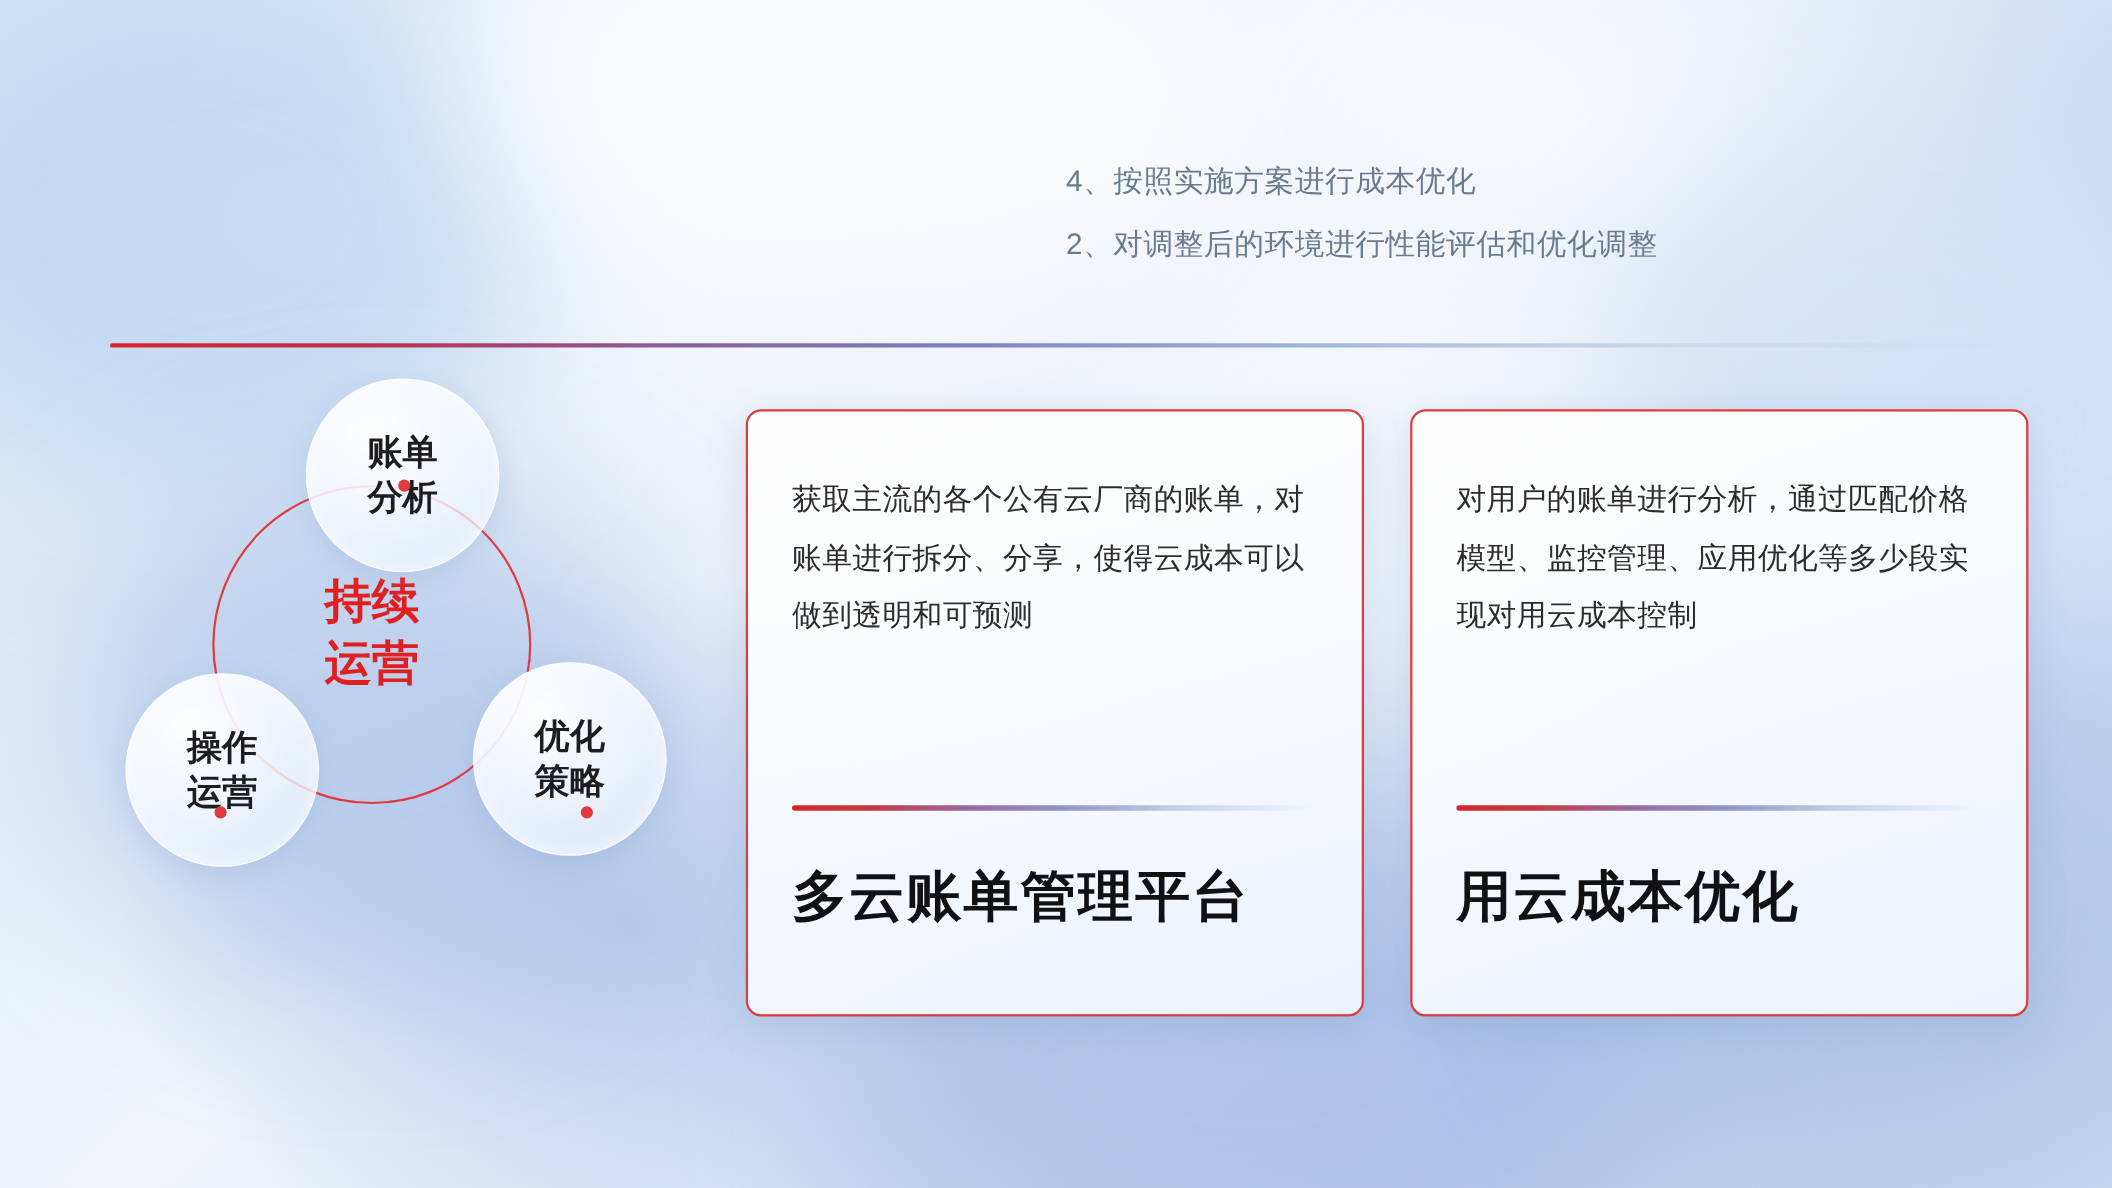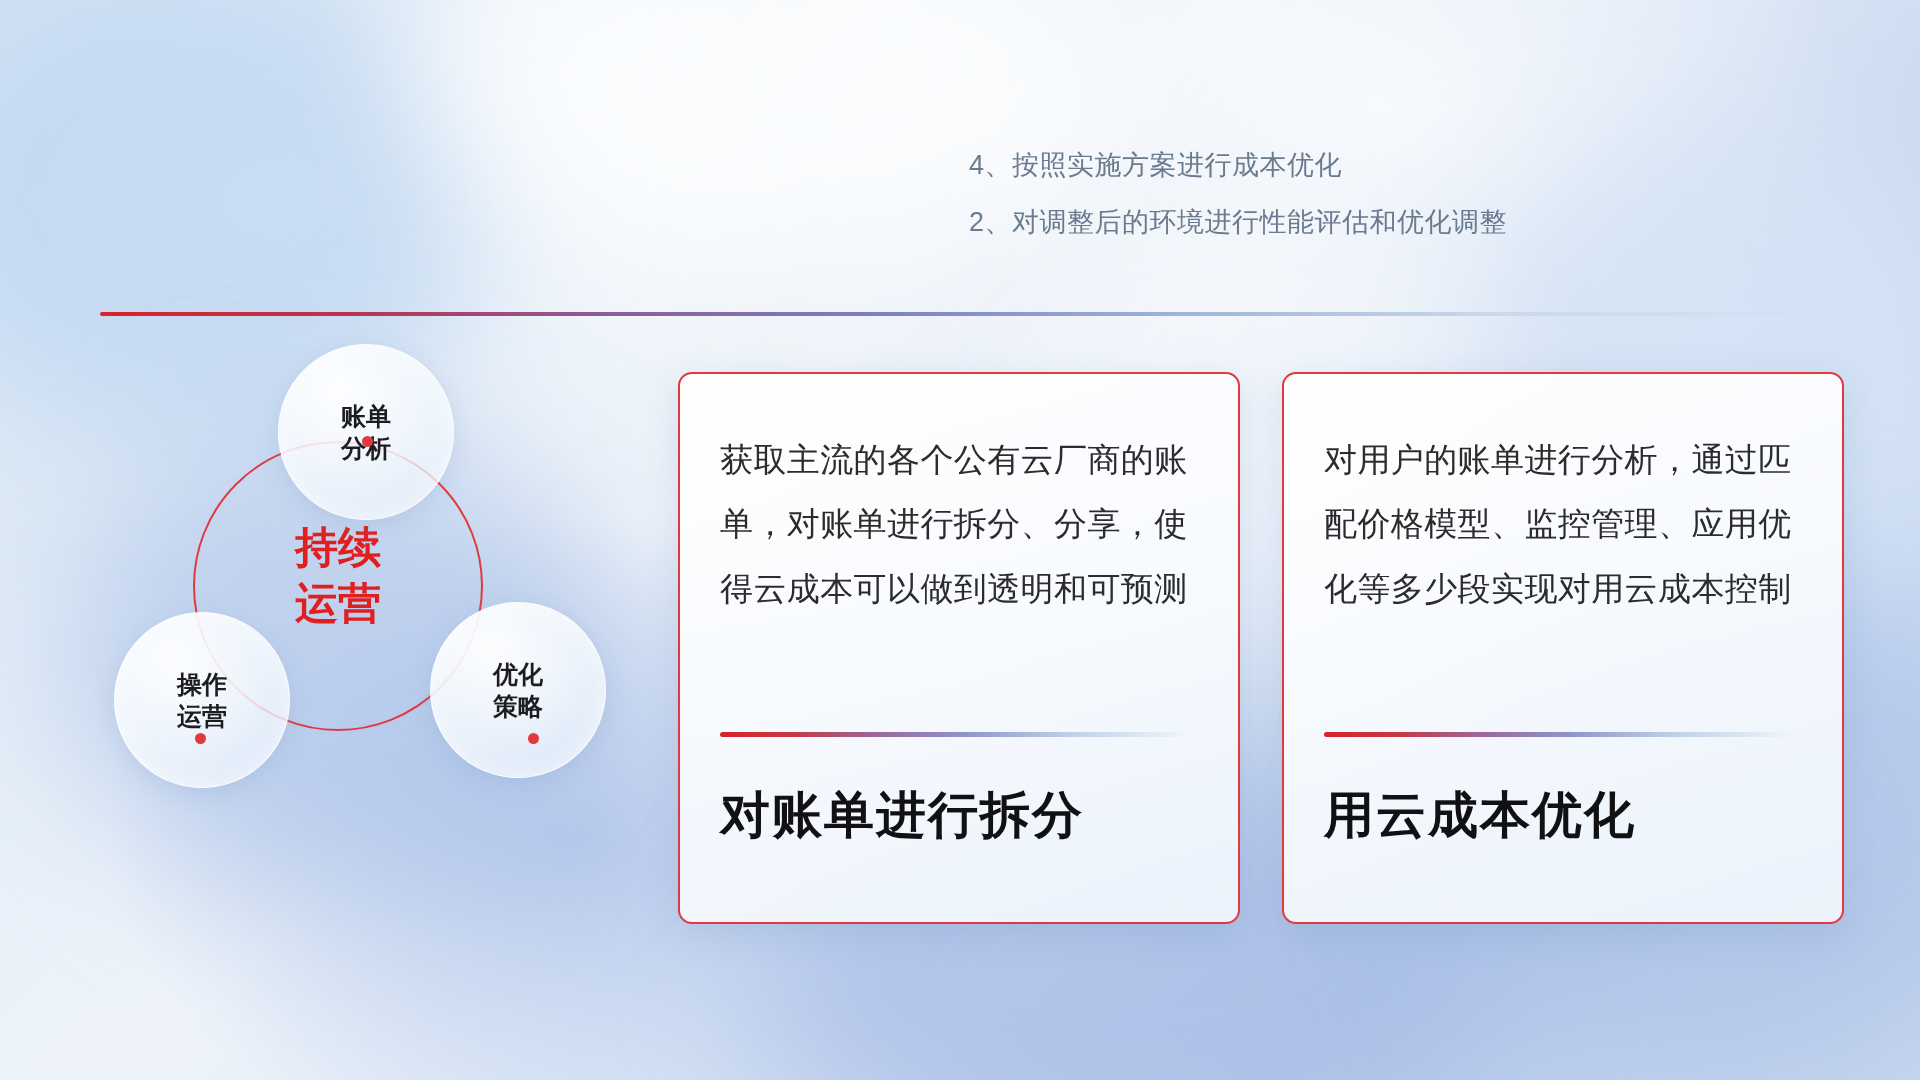--- a/index.html
+++ b/index.html
@@ -80,21 +80,21 @@
     border-radius: 50%;
     box-sizing: border-box;
     border: 1px solid rgba(255,255,255,0.9);
     background: radial-gradient(circle at 34% 26%, rgba(255,255,255,0.96) 0%, rgba(246,250,254,0.84) 46%, rgba(226,238,250,0.6) 100%);
     box-shadow: 0 6px 24px rgba(120,150,190,0.22), inset 0 0 24px rgba(255,255,255,0.7);
     display: flex;
     align-items: center;
     justify-content: center;
     text-align: center;
     color: #1d1d1f;
-    font-size: 25px;
+    font-size: 32px;
     font-weight: bold;
     line-height: 1.28;
   }
   .bubble.top    { left: 178px; top: -6px;  width: 176px; height: 176px; }
   .bubble.bleft  { left: 14px;  top: 262px; width: 176px; height: 176px; }
   .bubble.bright { left: 330px; top: 252px; width: 176px; height: 176px; }
 
   .dot {
     position: absolute;
     width: 11px; height: 11px;
@@ -131,21 +131,21 @@
   }
   .card.c1 { left: 678px; }
   .card.c2 { left: 1282px; }
 
   .card-body {
     position: absolute;
     left: 40px;
     right: 36px;
     top: 54px;
     color: #2c2c2e;
-    font-size: 33px;
+    font-size: 27px;
     line-height: 1.95;
     letter-spacing: 0.4px;
   }
 
   .card-rule {
     position: absolute;
     left: 40px;
     top: 358px;
     width: 472px;
     height: 5px;
@@ -214,21 +214,21 @@
     </div>
 
     <div class="dot d1"></div>
     <div class="dot d2"></div>
     <div class="dot d3"></div>
   </div>
 
   <div class="card c1">
     <div class="card-body">获取主流的各个公有云厂商的账单，对账单进行拆分、分享，使得云成本可以做到透明和可预测</div>
     <div class="card-rule"></div>
-    <div class="card-title">对账单进行拆分</div>
+    <div class="card-title">多云账单管理平台</div>
   </div>
 
   <div class="card c2">
     <div class="card-body">对用户的账单进行分析，通过匹配价格模型、监控管理、应用优化等多少段实现对用云成本控制</div>
     <div class="card-rule"></div>
     <div class="card-title">用云成本优化</div>
   </div>
 
 </div>
 

